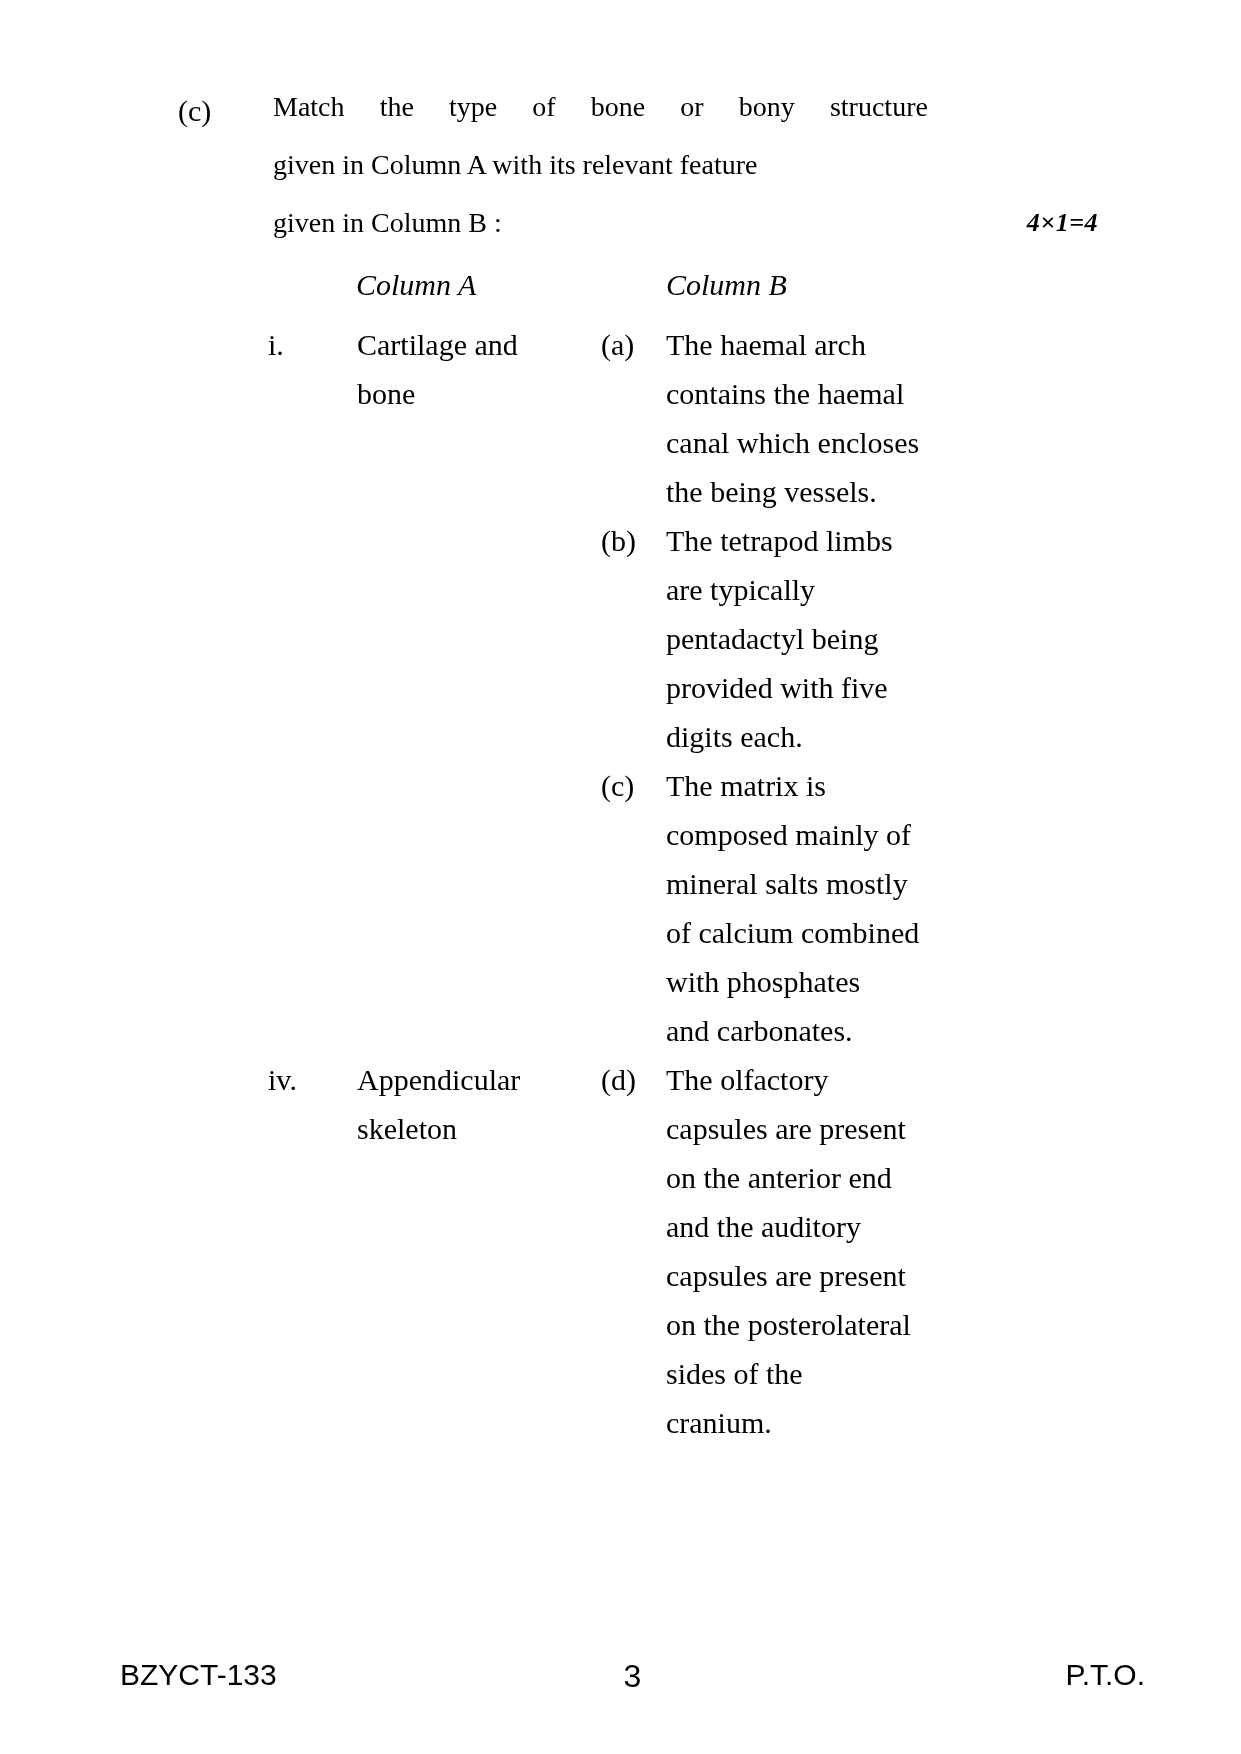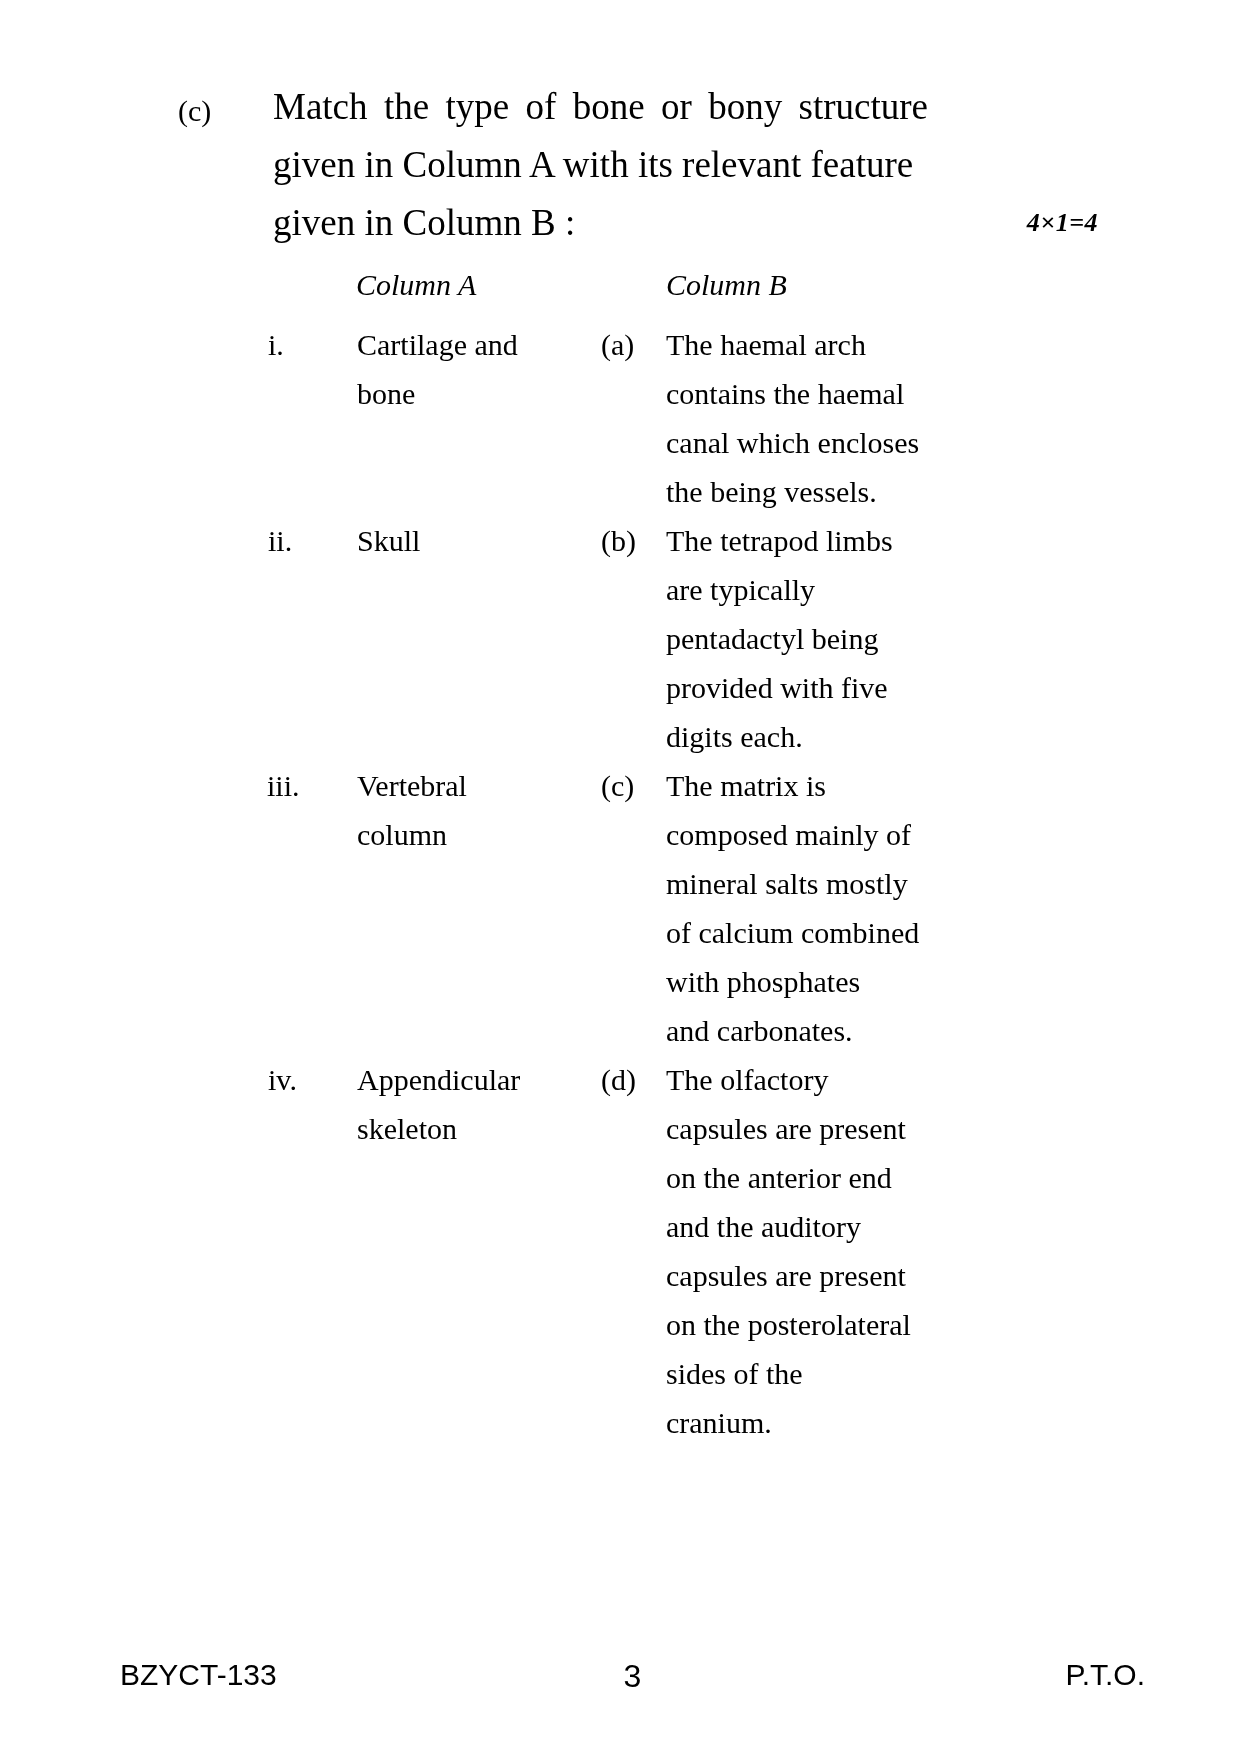--- a/index.html
+++ b/index.html
@@ -37,21 +37,21 @@
     width: 80px;
     font-size: 30px;
     line-height: 58px;
   }
   .q-body {
     margin-left: 95px;
     width: 745px;
     position: relative;
   }
   .q-line {
-    font-size: 37px;
+    font-size: 28px;
     line-height: 58px;
     white-space: nowrap;
   }
   .q-line.justify {
     display: flex;
     justify-content: space-between;
     width: 655px;
   }
   .marks {
     position: absolute;
@@ -218,46 +218,33 @@
           <div class="b-text">
             <div>The haemal arch</div>
             <div>contains the haemal</div>
             <div>canal which encloses</div>
             <div>the being vessels.</div>
           </div>
         </div>
       </div>
 
       <div class="m-row" style="height:245px;">
-        <div class="col-a">
-          <div class="a-num">ii.</div>
-          <div class="a-text">
-            <div>Skull</div>
-          </div>
-        </div>
         <div class="col-b">
           <div class="b-num">(b)</div>
           <div class="b-text">
             <div>The tetrapod limbs</div>
             <div>are typically</div>
             <div>pentadactyl being</div>
             <div>provided with five</div>
             <div>digits each.</div>
           </div>
         </div>
       </div>
 
       <div class="m-row" style="height:294px;">
-        <div class="col-a">
-          <div class="a-num wide">iii.</div>
-          <div class="a-text">
-            <div>Vertebral</div>
-            <div>column</div>
-          </div>
-        </div>
         <div class="col-b">
           <div class="b-num">(c)</div>
           <div class="b-text">
             <div>The matrix is</div>
             <div>composed mainly of</div>
             <div>mineral salts mostly</div>
             <div>of calcium combined</div>
             <div>with phosphates</div>
             <div>and carbonates.</div>
           </div>

